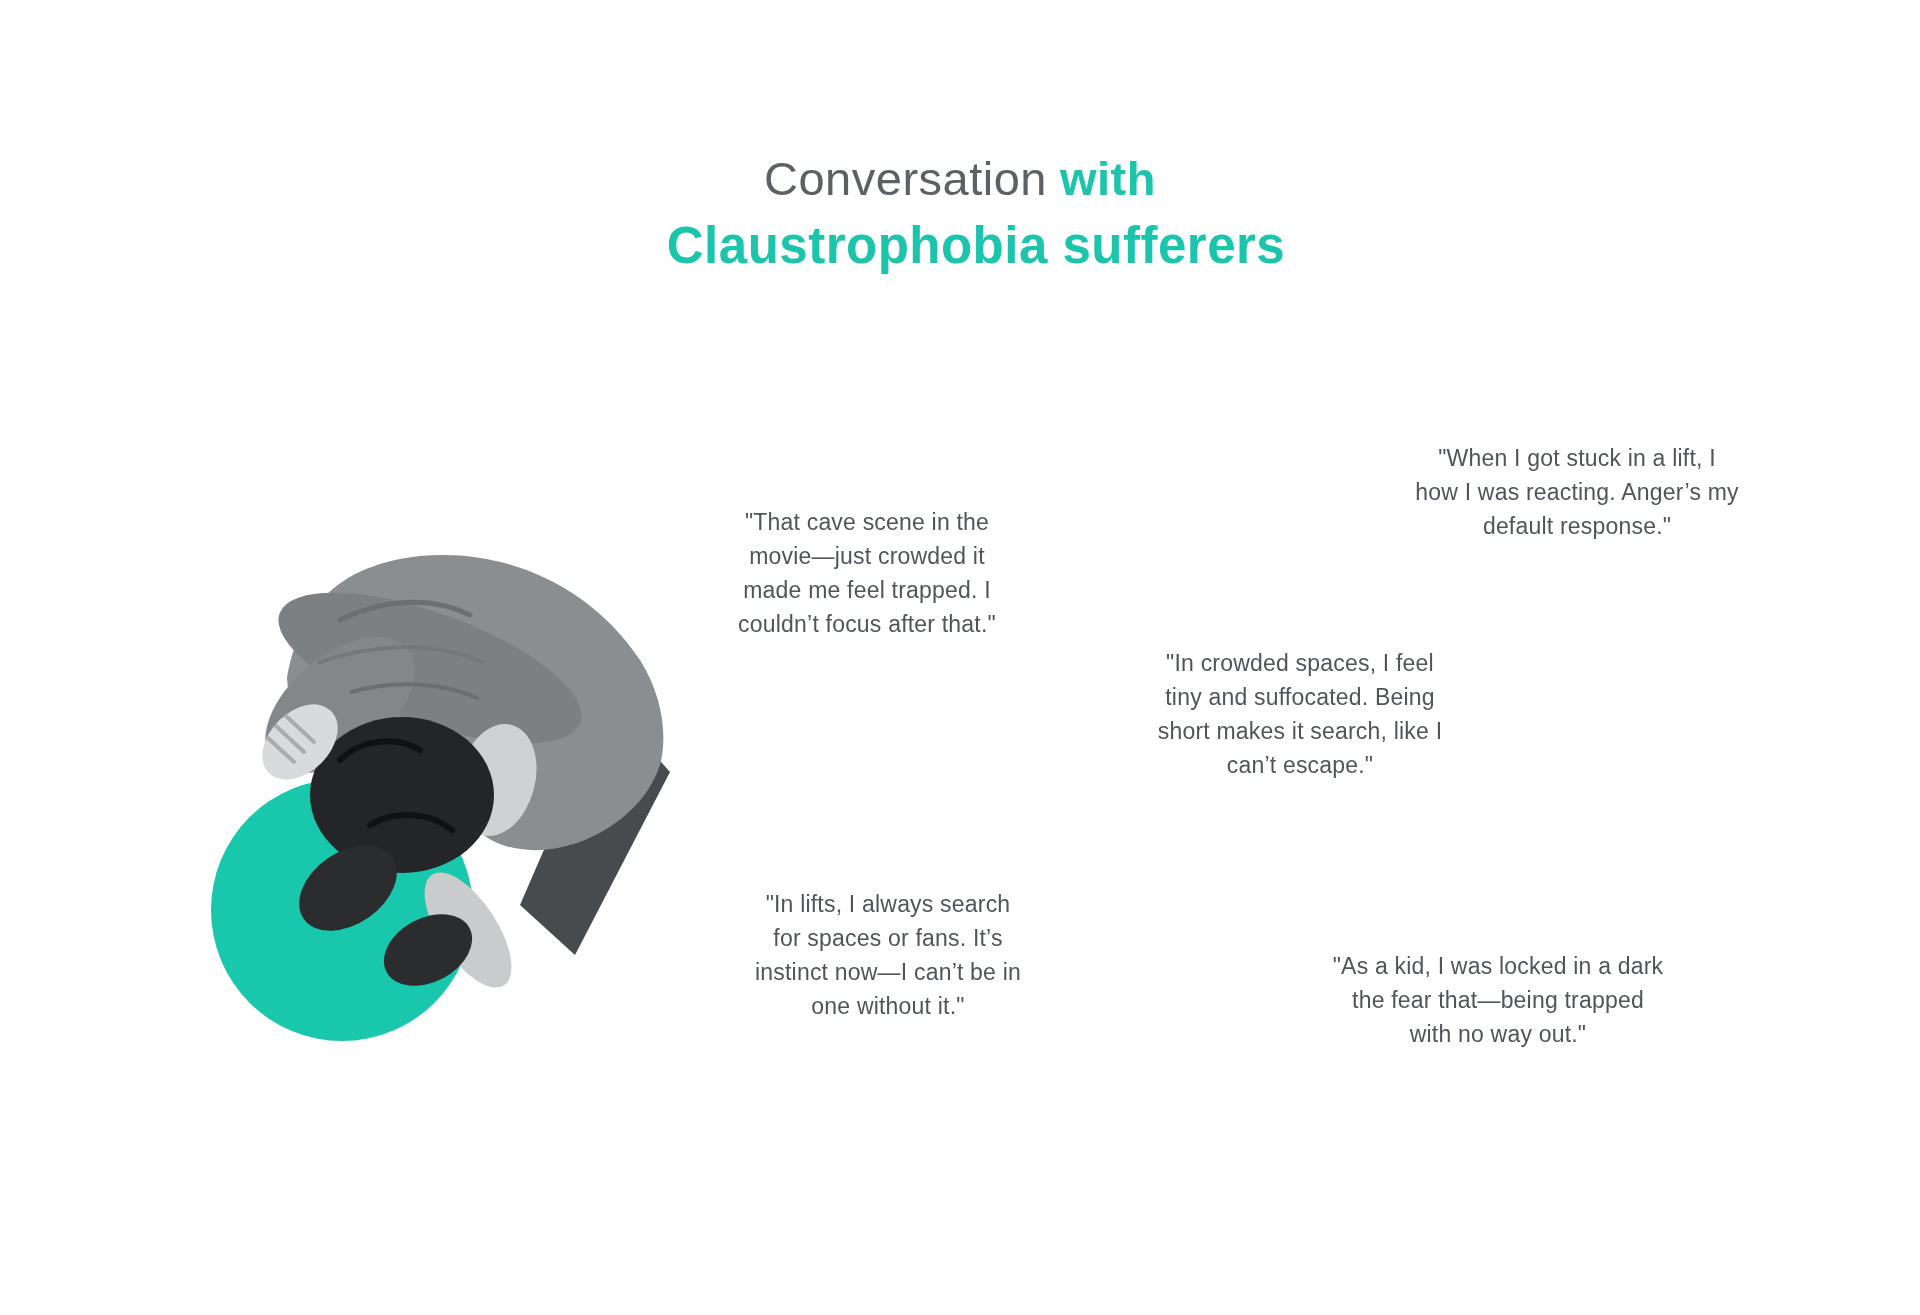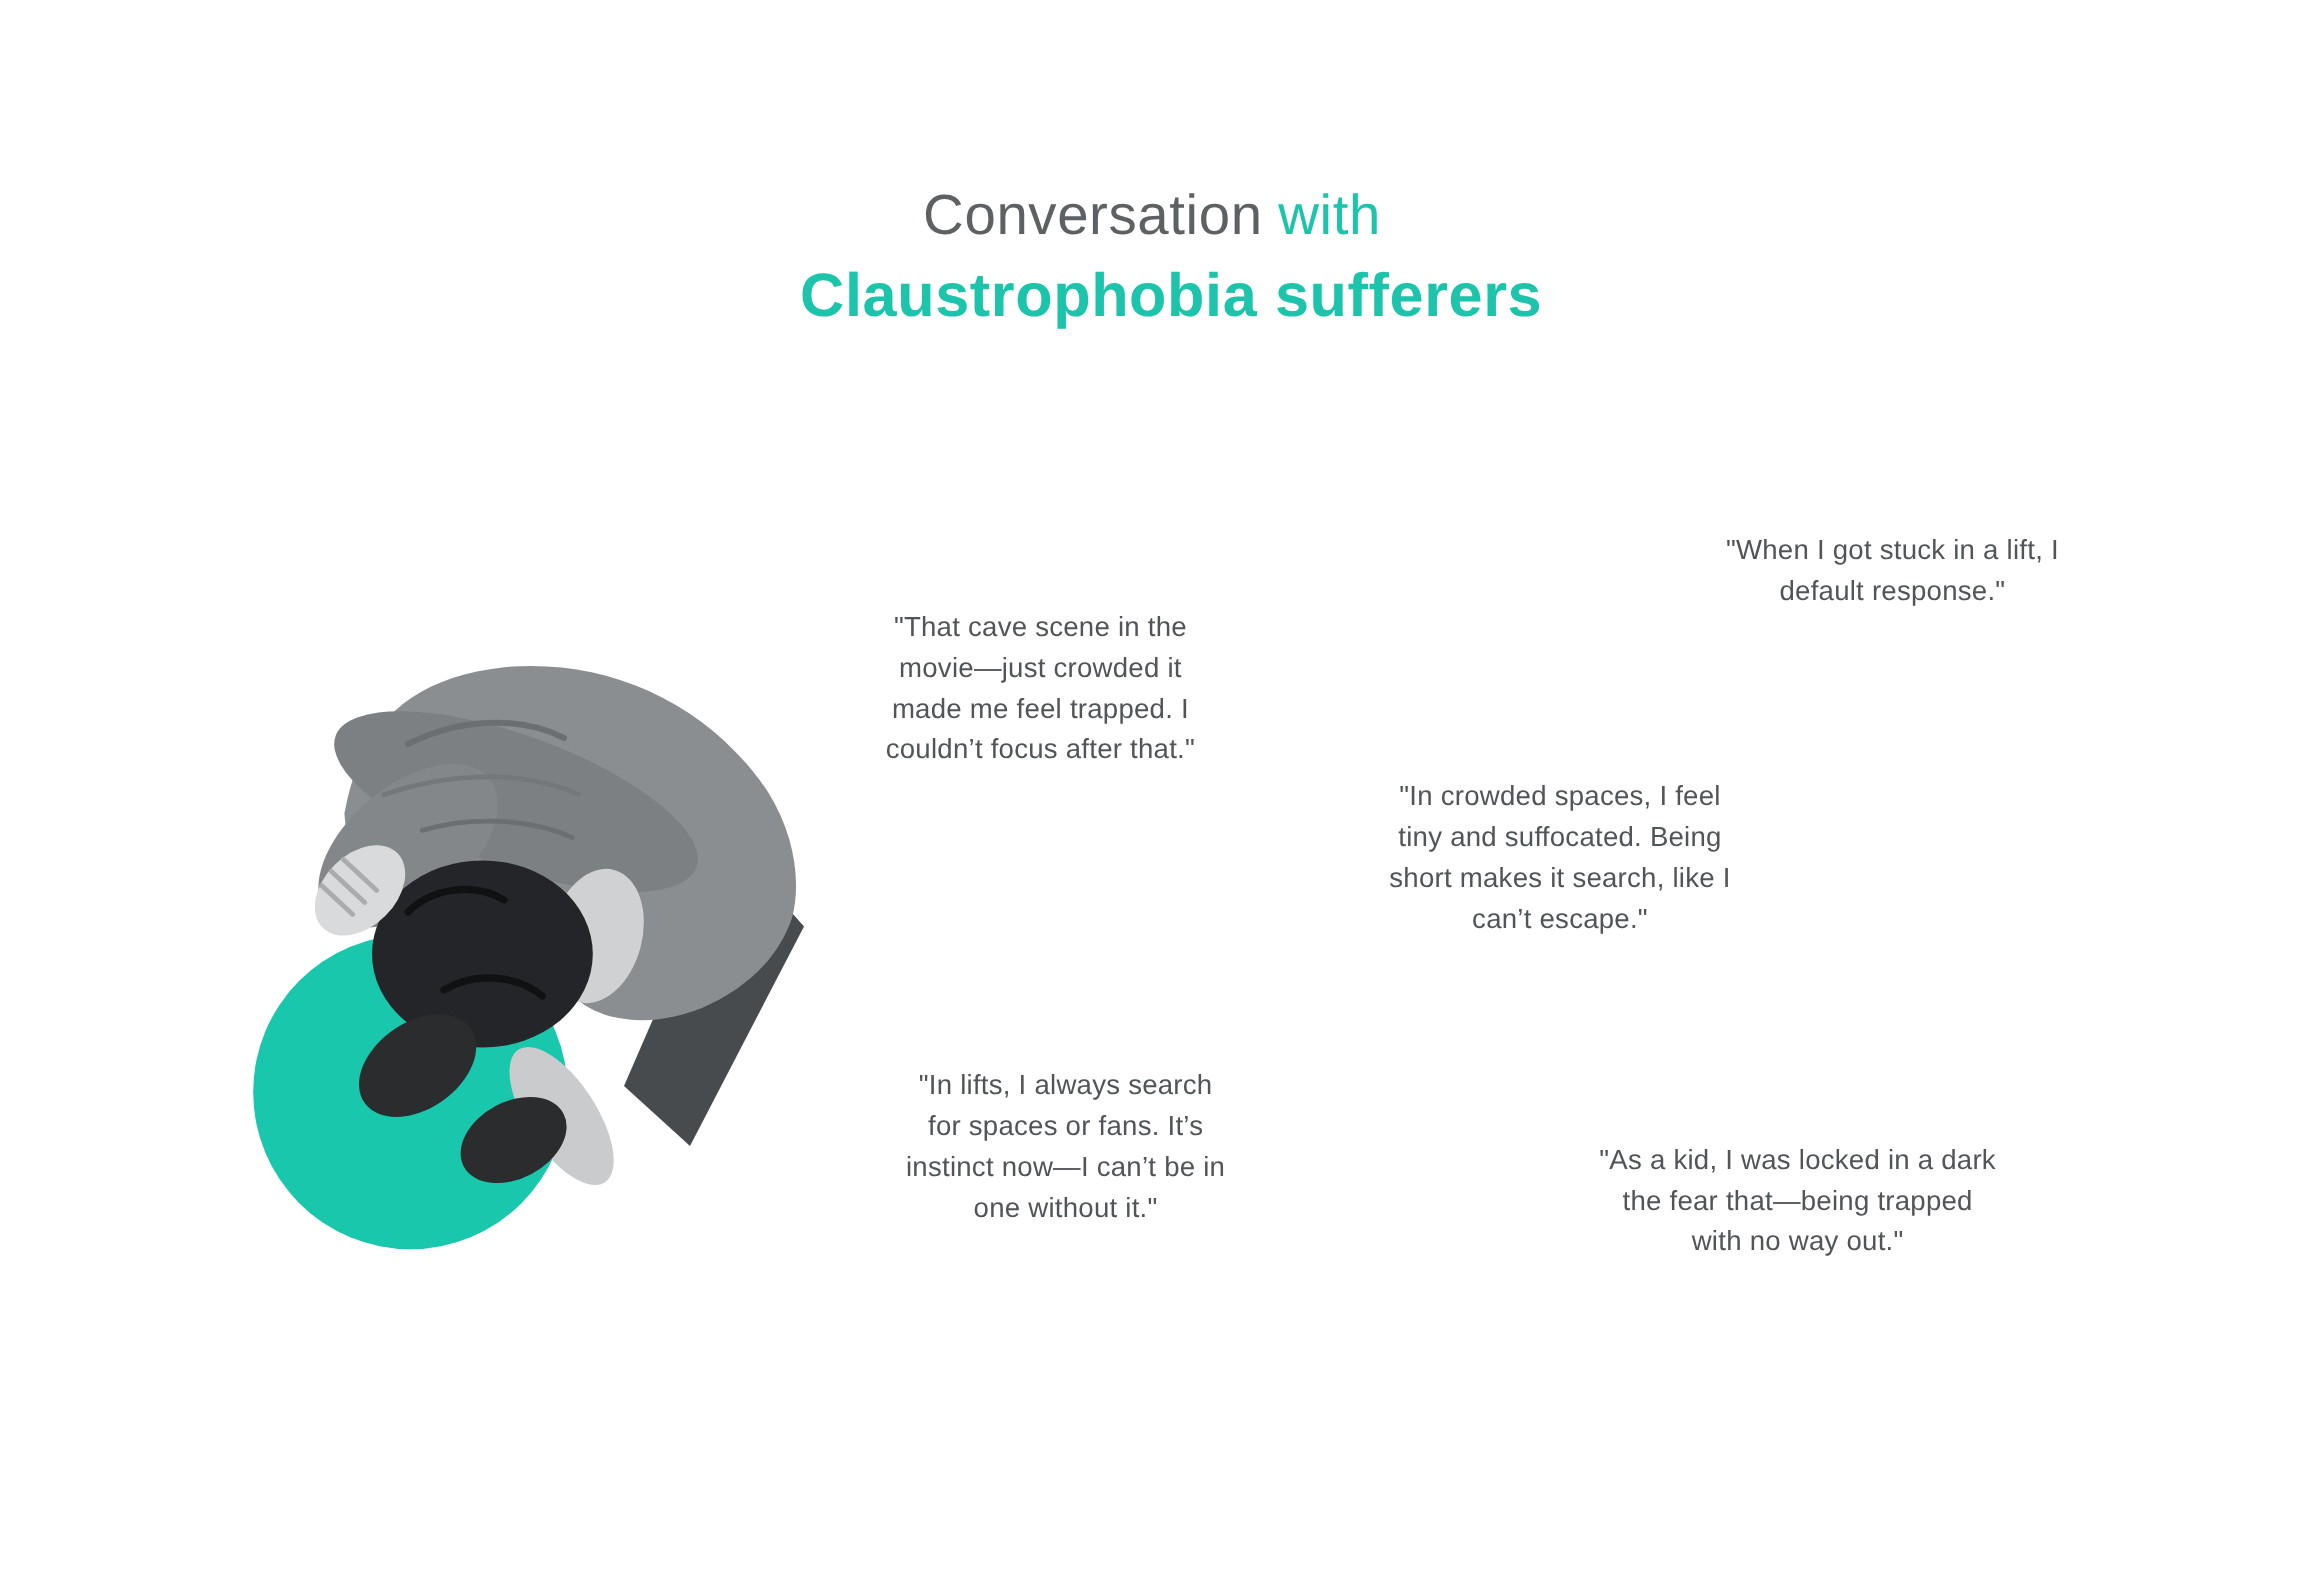--- a/index.html
+++ b/index.html
@@ -23,21 +23,21 @@
   }
   .title-line1{
     display:block;
     font-size:47px;
     font-weight:500;
     color:var(--title-gray,#5D6164);
     letter-spacing:0.5px;
   }
   .title-with{
     color:var(--accent,#1CC4AB);
-    font-weight:400;
+    font-weight:700;
     margin-left:13px;
     margin-top:31px;
   }
   .title-line2{
     display:block;
     margin-top:2px;
     font-size:51px;
     font-weight:700;
     color:var(--accent,#1CC4AB);
     letter-spacing:0.5px;
@@ -124,20 +124,21 @@
 
   <div class="quote quote-1">
     <div class="qline">"That cave scene in the</div>
     <div class="qline">movie—just crowded it</div>
     <div class="qline">made me feel trapped. I</div>
     <div class="qline">couldn’t focus after that."</div>
   </div>
 
   <div class="quote quote-2">
     <div class="qline">"When I got stuck in a lift, I</div>
+    <div class="qline">how I was reacting. Anger’s my</div>
     <div class="qline">default response."</div>
   </div>
 
   <div class="quote quote-3">
     <div class="qline">"In crowded spaces, I feel</div>
     <div class="qline">tiny and suffocated. Being</div>
     <div class="qline">short makes it search, like I</div>
     <div class="qline">can’t escape."</div>
   </div>
 

